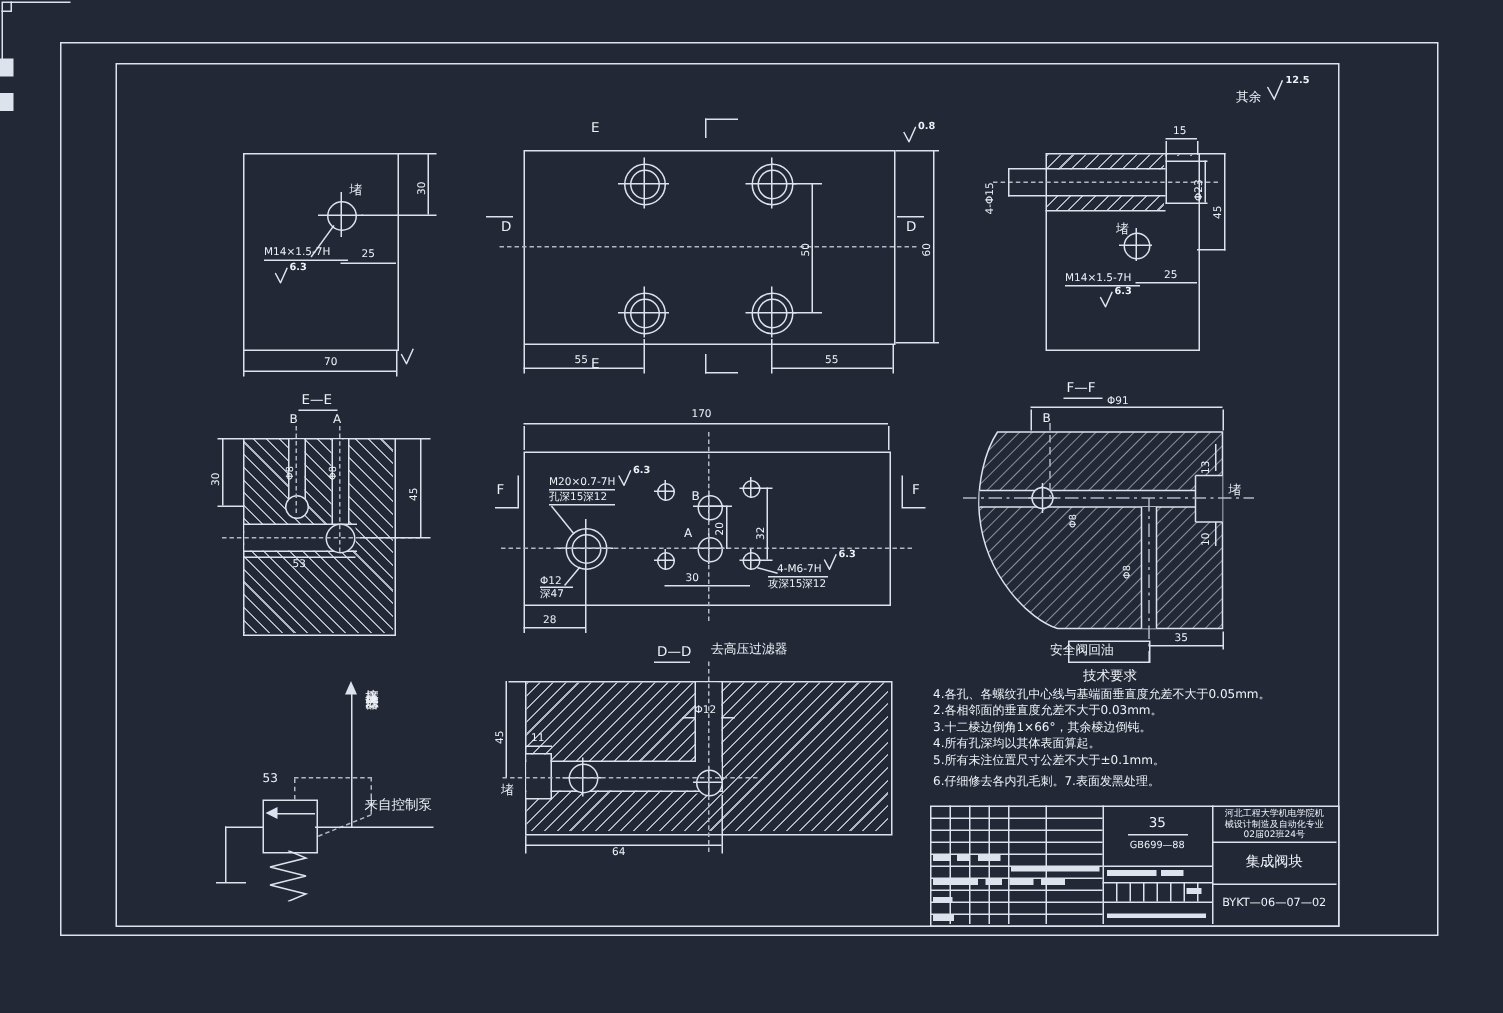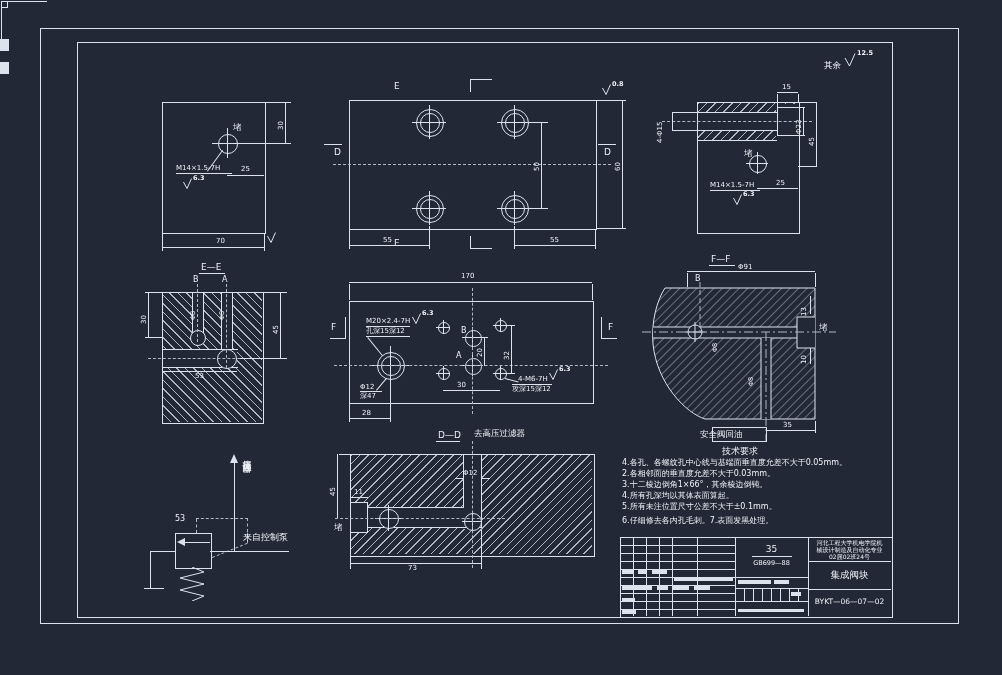--- a/index.html
+++ b/index.html
@@ -252,21 +252,21 @@
     <i class="circ" style="left:465px;top:330px;width:15px;height:15px"></i>
     <i class="ln" style="left:462px;top:337px;width:21px;height:1px"></i>
     <i class="ln" style="left:472px;top:327px;width:1px;height:21px"></i>
     <i class="circ" style="left:465px;top:358px;width:15px;height:15px"></i>
     <i class="ln" style="left:462px;top:365px;width:21px;height:1px"></i>
     <i class="ln" style="left:472px;top:355px;width:1px;height:21px"></i>
     <i class="dsv" style="left:472px;top:288px;height:126px"></i>
     <i class="dsh" style="left:334px;top:365px;width:274px"></i>
     <span class="txt" style="left:461px;top:327px;font-size:8px">B</span>
     <span class="txt" style="left:456px;top:352px;font-size:8px">A</span>
-    <span class="txt" style="left:366px;top:318px">M20×2.4-7H</span>
+    <span class="txt" style="left:366px;top:318px">M20×0.7-7H</span>
     <span class="txt" style="left:366px;top:328px">孔深15深12</span>
     <i class="ln" style="left:366px;top:326px;width:44px;height:1px"></i>
     <i class="ln" style="left:366px;top:336px;width:44px;height:1px"></i>
     <span class="rgh" style="left:412px;top:313px">
         <svg width="9" height="11" viewBox="0 0 9 11">
           <path d="M0.5,4 L4,10.5 L8.5,0.5" fill="none" stroke="#dde3ec"></path>
         </svg>
         <b class="rv">6.3</b>
       </span>
     <i class="rot" style="left:368px;top:337px;width:24px;transform:rotate(51deg)"></i>
@@ -329,21 +329,21 @@
     <i class="ln" style="left:481px;top:478px;width:9px;height:1px"></i>
     <span class="txt" style="left:354px;top:489px">11</span>
     <i class="ln" style="left:350px;top:497px;width:18px;height:1px"></i>
     <span class="txt cjk" style="left:334px;top:523px">堵</span>
     <i class="ln" style="left:337px;top:454px;width:1px;height:64px"></i>
     <i class="ln" style="left:339px;top:454px;width:11px;height:1px"></i>
     <span class="txt v" style="left:330px;top:496px">45</span>
     <i class="ln" style="left:350px;top:563px;width:131px;height:1px"></i>
     <i class="ln" style="left:350px;top:557px;width:1px;height:12px"></i>
     <i class="ln" style="left:481px;top:530px;width:1px;height:39px"></i>
-    <span class="txt" style="left:408px;top:565px">73</span>
+    <span class="txt" style="left:408px;top:565px">64</span>
   </div>
 
   
   <div style="display:contents">
     <svg style="position:absolute;left:640px;top:268px" width="200" height="180" viewBox="0 0 200 180">
       <defs>
         <pattern id="hp" width="6" height="6" patternUnits="userSpaceOnUse" patternTransform="rotate(-45)">
           <rect width="6" height="6" fill="#222836"></rect>
           <line x1="0" y1="0" x2="6" y2="0" stroke="rgba(214,222,234,.78)" stroke-width="1"></line>
         </pattern>

